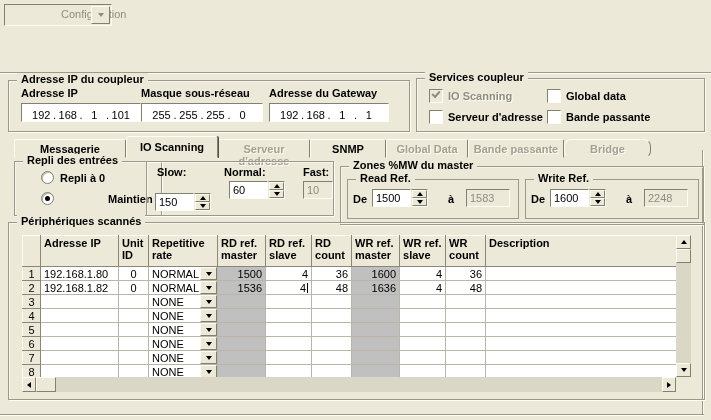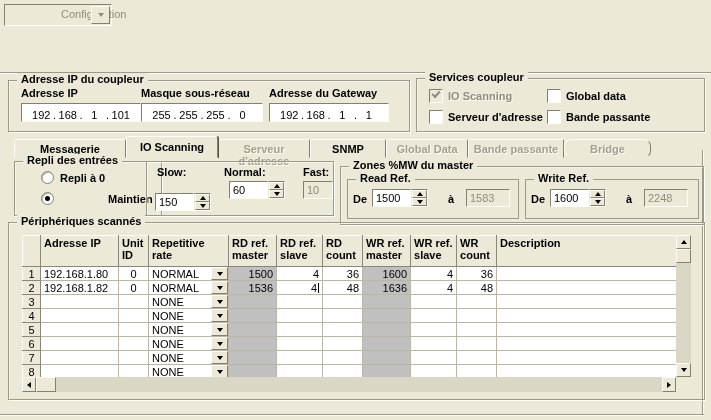--- a/index.html
+++ b/index.html
@@ -59,21 +59,21 @@
   
   #tablewrap{position:absolute;left:13px;top:12px;width:669px;height:157px;}
   table{border-collapse:collapse;table-layout:fixed;position:absolute;left:0;top:0;border:1px solid #82806f;}
   th{height:28px;background:#ece9d8;border:1px solid;border-color:#fdfdf4 #8a8778 #8a8778 #fdfdf4;
      font-size:11px;line-height:12px;text-align:left;vertical-align:top;padding:1px 3px;font-weight:bold;overflow:hidden;}
   td{height:13px;background:#fff;border:1px solid #b9b6a8;padding:0 3px;font-size:11px;overflow:hidden;white-space:nowrap;}
   td.rownum{background:#ece9d8;border-color:#fdfdf4 #8a8778 #8a8778 #fdfdf4;text-align:center;}
   td.gray{background:#c0c0c0;}
   td.num{text-align:right;}
   td.ctr{text-align:center;}
-  td.rate{position:relative;padding-right:29px;}
+  td.rate{position:relative;padding-right:18px;}
   .ratebtn{position:absolute;right:0;top:0;bottom:0;width:15px;display:flex;align-items:center;justify-content:center;
            border:1px solid;border-color:#fdfdf4 #82806f #82806f #fdfdf4;background:#ece9d8;}
   .caret{display:inline-block;width:1px;height:10px;background:#000;margin-left:1px;vertical-align:-1px;}
   
   .vscroll{position:absolute;right:0;top:0;width:15px;height:142px;background:#dbd7c7;}
   .hscroll{position:absolute;left:0;top:142px;width:654px;height:15px;background:#dbd7c7;}
   .sbtn{position:absolute;width:15px;height:14px;box-sizing:border-box;display:flex;align-items:center;justify-content:center;}
   .sthumb{position:absolute;box-sizing:border-box;}
   .corner{position:absolute;left:654px;top:142px;width:15px;height:15px;background:#ece9d8;}
 </style>

